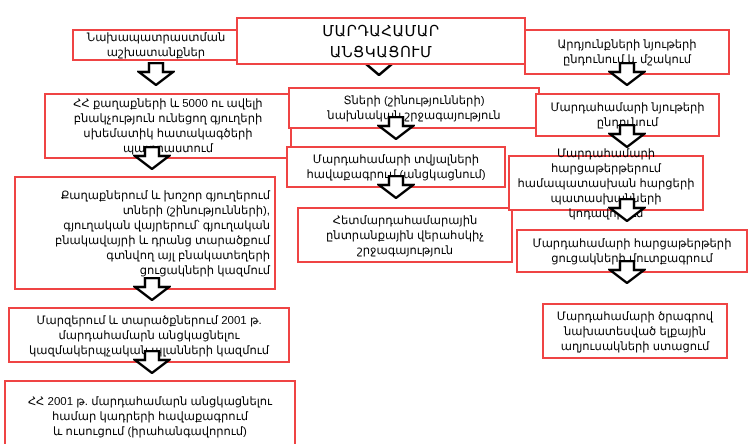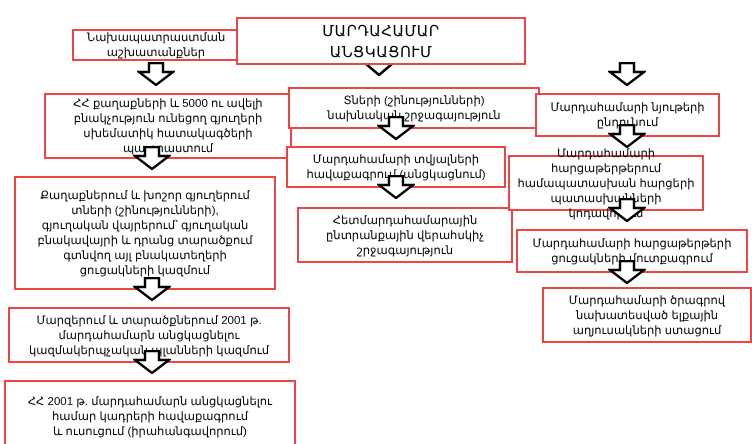--- a/index.html
+++ b/index.html
@@ -39,21 +39,21 @@
     width: 100%;
     white-space: pre-line;
   }
   .node.title {
     font-size: 15px;
     line-height: 21px;
     letter-spacing: 0.5px;
     z-index: 5;
   }
   .node.left-align .txt {
-    text-align: center;
+    text-align: right;
   }
   
   .arrow {
     position: absolute;
     z-index: 4;
   }
   .arrow svg {
     display: block;
   }
 </style>
@@ -151,20 +151,24 @@
       <polygon points="12,1 26,1 26,10 36,10 19,23 2,10 12,10" fill="#ffffff" stroke="#000000" stroke-width="2.4" stroke-linejoin="miter"></polygon>
     </svg>
   </div>
 
   <div class="node" style="left:297px; top:196px; width:216px; height:56px;">
     <span class="txt">Հետմարդահամարային
 ընտրանքային վերահսկիչ
 շրջագայություն</span>
   </div>
 
+  <div class="node" style="left:524px; top:18px; width:206px; height:46px;">
+    <span class="txt">Արդյունքների նյութերի
+ընդունում և մշակում</span>
+  </div>
 
   <div class="arrow" style="left:608px; top:62px; width:38px; height:24px;">
     <svg viewBox="0 0 38 24" width="38" height="24">
       <polygon points="12,1 26,1 26,10 36,10 19,23 2,10 12,10" fill="#ffffff" stroke="#000000" stroke-width="2.4" stroke-linejoin="miter"></polygon>
     </svg>
   </div>
 
   <div class="node" style="left:535px; top:82px; width:185px; height:44px;">
     <span class="txt">Մարդահամարի նյութերի
 ընդունում</span>
@@ -192,19 +196,19 @@
     <span class="txt">Մարդահամարի հարցաթերթերի
 ցուցակների մուտքագրում</span>
   </div>
 
   <div class="arrow" style="left:608px; top:260px; width:38px; height:24px;">
     <svg viewBox="0 0 38 24" width="38" height="24">
       <polygon points="12,1 26,1 26,10 36,10 19,23 2,10 12,10" fill="#ffffff" stroke="#000000" stroke-width="2.4" stroke-linejoin="miter"></polygon>
     </svg>
   </div>
 
-  <div class="node" style="left:542px; top:276px; width:210px; height:56px;">
+  <div class="node" style="left:542px; top:292px; width:186px; height:56px;">
     <span class="txt">Մարդահամարի ծրագրով
 նախատեսված ելքային
 աղյուսակների ստացում</span>
   </div>
 
 </div>
 
 </body></html>

